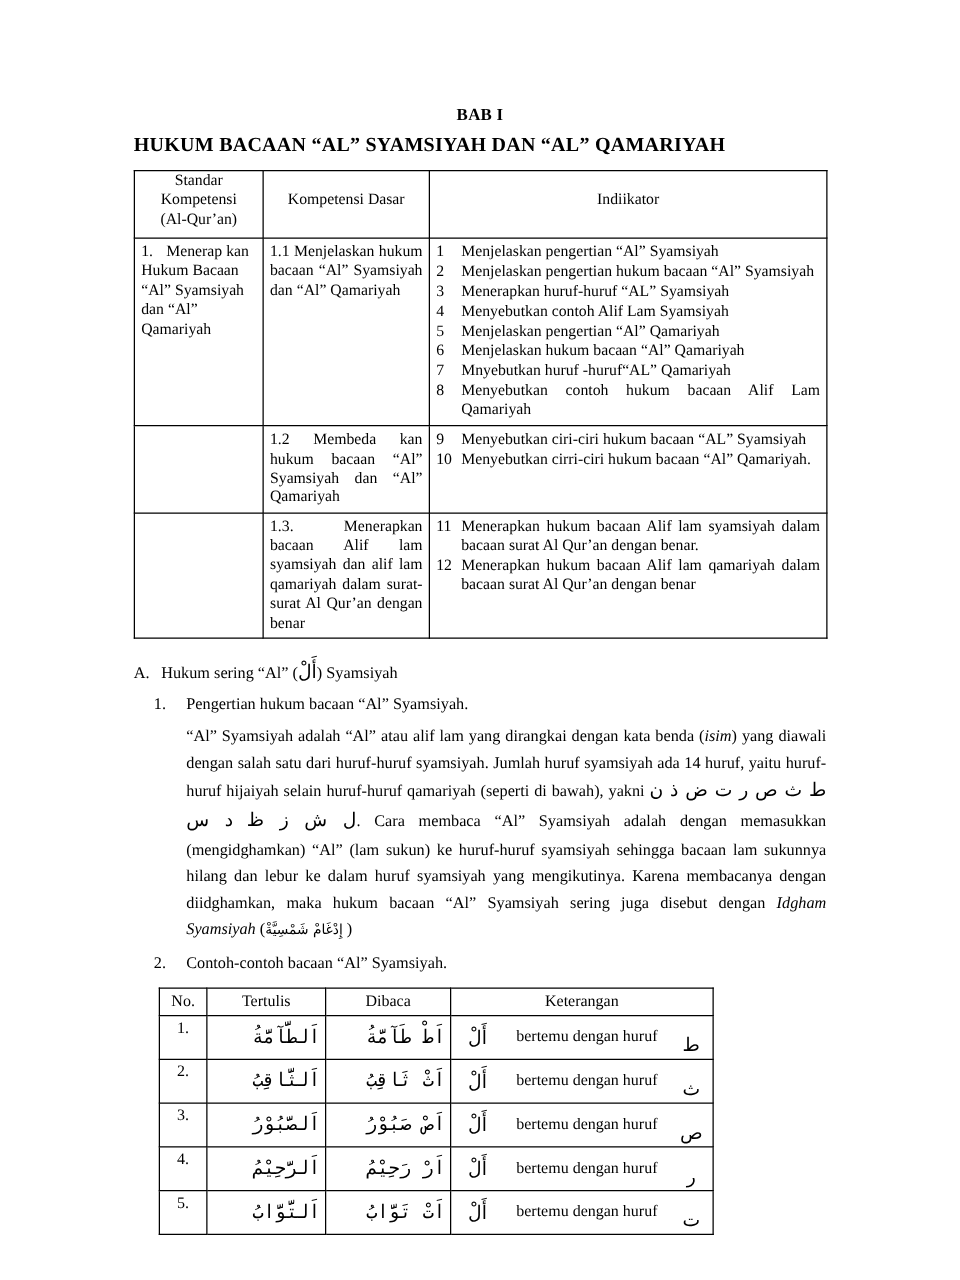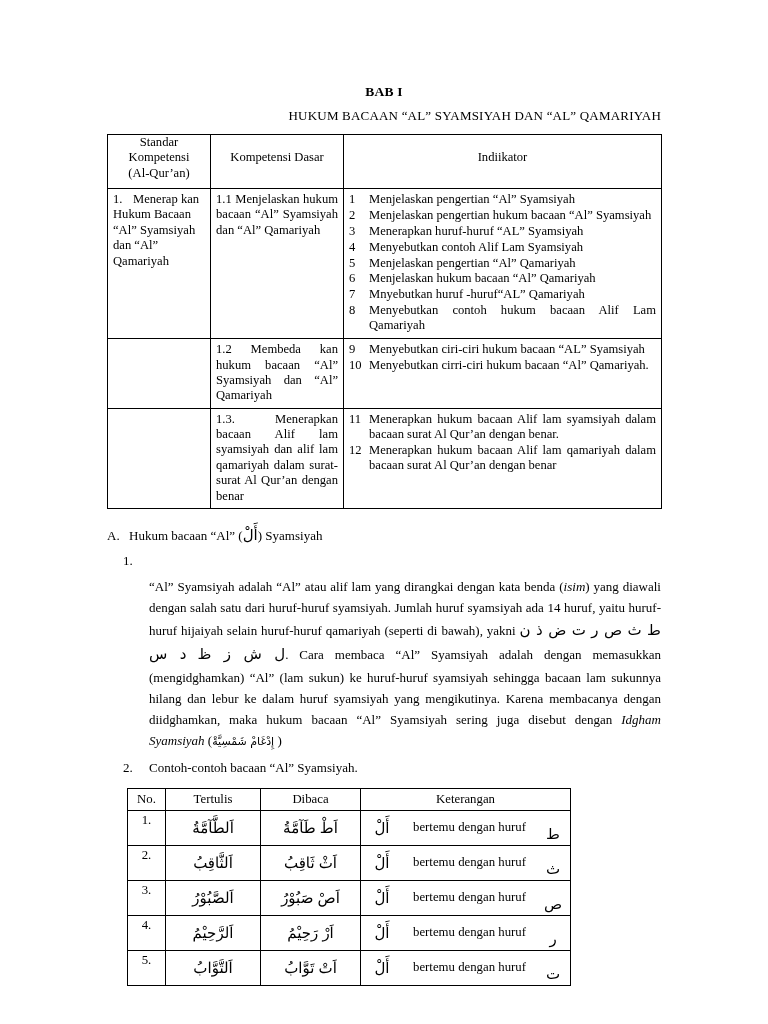--- a/index.html
+++ b/index.html
@@ -30,23 +30,23 @@
 
   
   .bab-title {
     text-align: center;
     font-weight: bold;
     font-size: 13.5px;
     letter-spacing: 0.2px;
     margin: 0 0 8px 0;
   }
   .chapter-title {
-    text-align: right;
-    font-weight: normal;
-    font-size: 13px;
+    text-align: left;
+    font-weight: bold;
+    font-size: 16px;
     letter-spacing: 0.2px;
     margin: 0 0 10px 0;
   }
 
   
   table.comp {
     border-collapse: collapse;
     width: 554px;
     table-layout: fixed;
     font-size: 12.6px;
@@ -155,24 +155,24 @@
   table.ex th {
     text-align: center;
     font-weight: normal;
     padding: 3px 4px;
   }
   .ex-no { width: 38px; text-align: center; }
   .ex-tertulis { width: 95px; text-align: center; }
   .ex-dibaca { width: 100px; text-align: center; }
   .ex-ket { width: 210px; }
   td.ex-cell-ar {
-    font-family: Liberation Sans, sans-serif;
+    font-family: Liberation Mono, monospace;
     font-size: 15px;
     direction: rtl;
-    text-align: center;
+    text-align: right;
     height: 30px;
     vertical-align: middle;
   }
   td.ex-no-cell {
     text-align: center;
     vertical-align: top;
     padding-top: 3px;
   }
   .ket-inner {
     display: flex;
@@ -307,25 +307,26 @@
               <span class="ind-text justify"> Menerapkan hukum bacaan Alif lam qamariyah dalam bacaan surat Al Qur’an dengan benar</span>
             </div>
           </td>
         </tr>
       </tbody>
     </table>
 
     <div class="section">
       <div class="sec-head">
         <span class="marker">A.</span>
-        <span><span>Hukum bacaan  “Al” (</span><span class="ar">أَلْ</span><span>) Syamsiyah</span></span>
+        <span><span>Hukum sering  “Al” (</span><span class="ar">أَلْ</span><span>) Syamsiyah</span></span>
       </div>
 
       <div class="numitem">
         <span class="marker">1.</span>
+        <span>Pengertian hukum bacaan  “Al” Syamsiyah.</span>
       </div>
 
       <div class="para"><span>“Al” Syamsiyah adalah “Al” atau alif lam yang dirangkai dengan kata benda (</span><span class="ital">isim</span><span>) yang diawali dengan salah satu dari huruf-huruf syamsiyah. Jumlah huruf syamsiyah ada 14 huruf, yaitu huruf-huruf hijaiyah selain huruf-huruf qamariyah (seperti di bawah), yakni </span><span class="ar">ط ث ص ر ت ض ذ ن د س</span> <span class="ar">ل ش ز ظ</span><span>. Cara membaca “Al” Syamsiyah adalah dengan memasukkan (mengidghamkan) “Al” (lam sukun) ke huruf-huruf syamsiyah sehingga bacaan lam sukunnya hilang dan lebur ke dalam huruf syamsiyah yang mengikutinya. Karena membacanya dengan diidghamkan, maka hukum bacaan “Al” Syamsiyah sering juga disebut dengan </span><span class="ital">Idgham Syamsiyah</span><span> (</span><span class="ar-sm">إِدْغَامْ شَمْسِيَّةْ</span><span> )</span></div>
 
       <div class="numitem">
         <span class="marker">2.</span>
         <span>Contoh-contoh bacaan “Al” Syamsiyah.</span>
       </div>
 
       <div class="ex-wrap">

